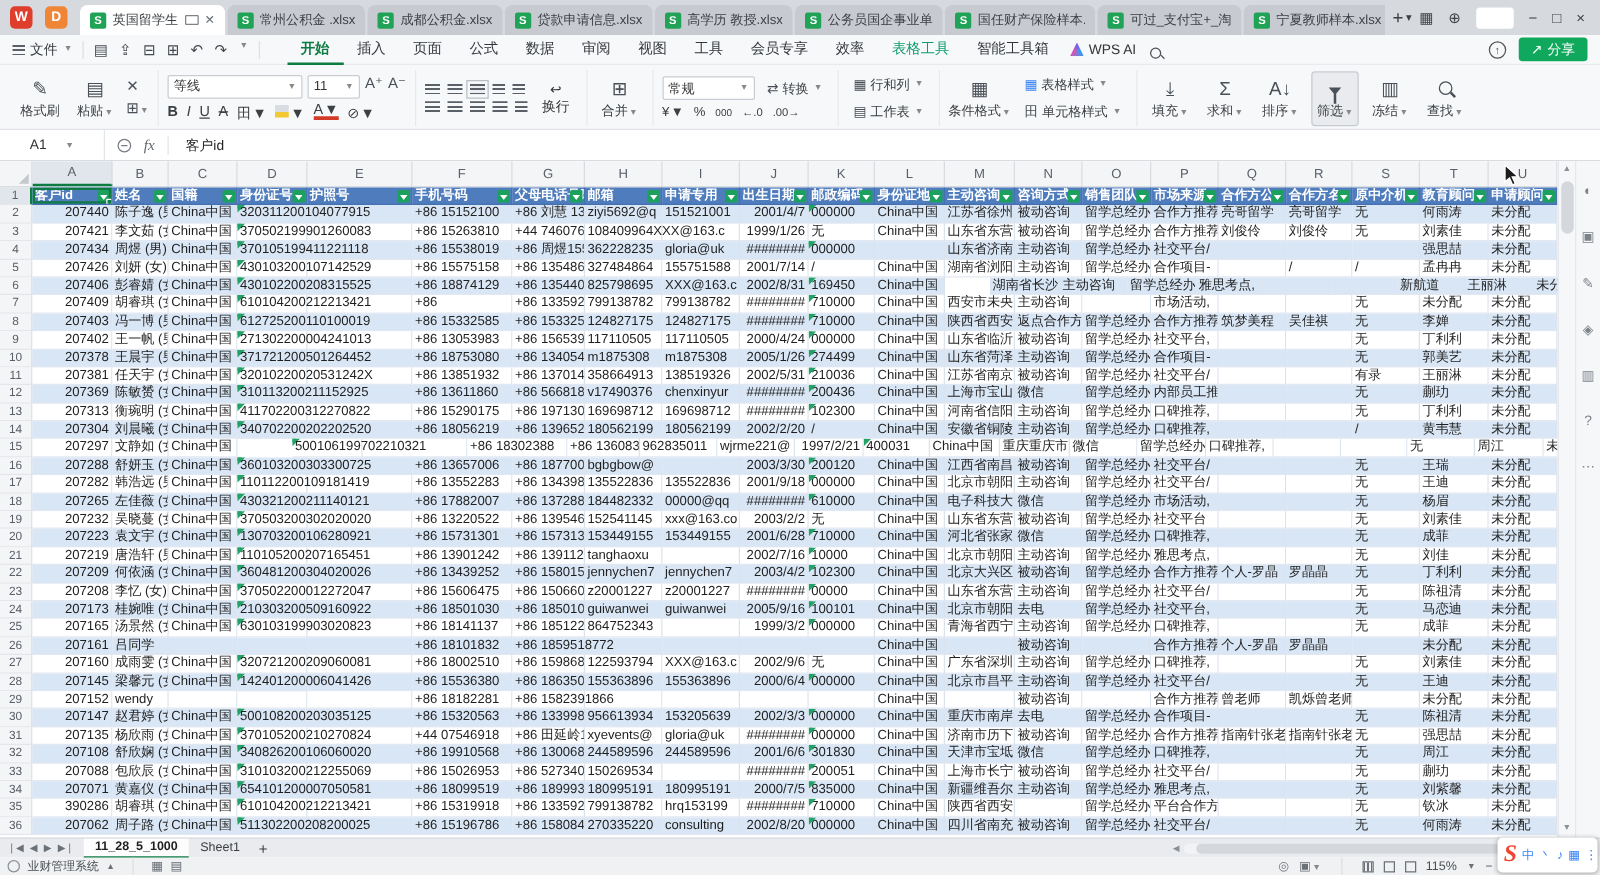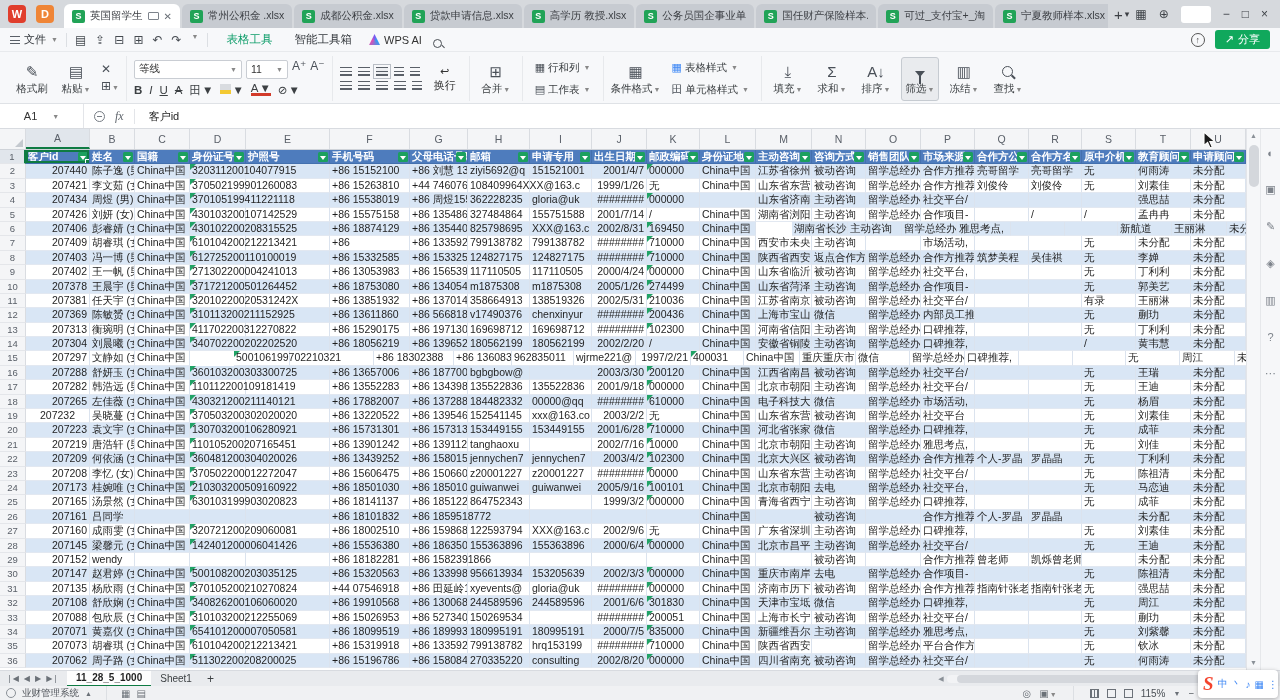--- a/index.html
+++ b/index.html
@@ -225,20 +225,32 @@
     <div class="qicons">
       <span>▤</span>
       <span>⇪</span>
       <span>⊟</span>
       <span>⊞</span>
       <span>↶</span>
       <span>↷</span>
       <span class="caret">▼</span>
     </div>
     <div class="vdiv"></div>
+    <div class="mitems" id="menuItems">
+        <div class="mitem active">开始</div>
+        <div class="mitem">插入</div>
+        <div class="mitem">页面</div>
+        <div class="mitem">公式</div>
+        <div class="mitem">数据</div>
+        <div class="mitem">审阅</div>
+        <div class="mitem">视图</div>
+        <div class="mitem">工具</div>
+        <div class="mitem">会员专享</div>
+        <div class="mitem">效率</div>
+      </div>
     <div class="mitem ctx1">表格工具</div>
     <div class="mitem">智能工具箱</div>
     <div class="aiwrap">
       <span class="ailogo"></span>
       <span>WPS AI</span>
     </div>
     <div class="mitem" style="padding-top:5px"><span class="mag"></span></div>
     <div class="mright">
       <span class="upl">↑</span>
       <span class="sharebtn">
@@ -308,20 +320,42 @@
       </div>
       <div class="wrapbtn">
         <span class="bicon">↩</span>
         <span class="blabel">换行</span>
       </div>
     </div>
     <div class="rgroup">
       <div class="bigbtn">
         <span class="bicon graylab">⊞</span>
         <span class="blabel graylab"><span>合并</span><span class="caret">▼</span></span>
+      </div>
+    </div>
+    <div class="rgroup">
+      <div class="fontrow">
+        <div class="numtop">
+          <div class="selbox" style="width:74px">
+            <span class="sval">常规</span>
+              <span class="caret" style="margin-left:auto">▼</span>
+          </div>
+          <div class="chip">
+            <span class="cicon">⇄</span>
+            <span class="clabel">转换</span>
+              <span class="caret">▼</span>
+          </div>
+        </div>
+        <div class="numbot">
+          <span>¥<span class="caret">▼</span></span>
+          <span>%</span>
+          <span style="font-size:8px">000</span>
+          <span style="font-size:9px">←.0</span>
+          <span style="font-size:9px">.00→</span>
+        </div>
       </div>
     </div>
     <div class="rgroup">
       <div class="stackcol">
         <div class="chip">
           <span class="cicon">▦</span>
           <span class="clabel">行和列</span>
             <span class="caret">▼</span>
         </div>
         <div class="chip">
@@ -844,21 +878,21 @@
         <div class="cell" style="width: 55px;"><span>留学总经办</span></div>
         <div class="cell" style="width: 54px;"><span>市场活动,</span></div>
         <div class="cell" style="width: 54px;"><span></span></div>
         <div class="cell" style="width: 53px;"><span></span></div>
         <div class="cell" style="width: 54px;"><span>无</span></div>
         <div class="cell" style="width: 55px;"><span>杨眉</span></div>
         <div class="cell" style="width: 55px;"><span>未分配</span></div>
       </div>
       <div class="row">
         <div class="rn">19</div>
-        <div class="cell num" style="width: 64px; text-align: center;"><span>207232</span></div>
+        <div class="cell num" style="width: 64px;"><span>207232</span></div>
         <div class="cell" style="width: 45px;"><span>吴晓蔓 (女</span></div>
         <div class="cell" style="width: 55px;"><span>China中国</span></div>
         <div class="cell tri spill" style="width: 56px;"><span>370503200302020020</span></div>
         <div class="cell" style="width: 84px;"><span></span></div>
         <div class="cell" style="width: 80px;"><span>+86 13220522</span></div>
         <div class="cell" style="width: 58px;"><span>+86 1395468251</span></div>
         <div class="cell" style="width: 62px;"><span>152541145</span></div>
         <div class="cell" style="width: 62px;"><span>xxx@163.co</span></div>
         <div class="cell num" style="width: 55px;"><span>2003/2/2</span></div>
         <div class="cell" style="width: 53px;"><span>无</span></div>
@@ -1228,21 +1262,21 @@
         <div class="cell" style="width: 55px;"><span>留学总经办</span></div>
         <div class="cell" style="width: 54px;"><span>雅思考点,</span></div>
         <div class="cell" style="width: 54px;"><span></span></div>
         <div class="cell" style="width: 53px;"><span></span></div>
         <div class="cell" style="width: 54px;"><span>无</span></div>
         <div class="cell" style="width: 55px;"><span>刘紫馨</span></div>
         <div class="cell" style="width: 55px;"><span>未分配</span></div>
       </div>
       <div class="row">
         <div class="rn">35</div>
-        <div class="cell num" style="width: 64px;"><span>207073</span></div>
+        <div class="cell num" style="width: 64px;"><span>390286</span></div>
         <div class="cell" style="width: 45px;"><span>胡睿琪 (女</span></div>
         <div class="cell" style="width: 55px;"><span>China中国</span></div>
         <div class="cell tri spill" style="width: 56px;"><span>610104200212213421</span></div>
         <div class="cell" style="width: 84px;"><span></span></div>
         <div class="cell" style="width: 80px;"><span>+86 15319918</span></div>
         <div class="cell" style="width: 58px;"><span>+86 1335925706</span></div>
         <div class="cell" style="width: 62px;"><span>799138782</span></div>
         <div class="cell" style="width: 62px;"><span>hrq153199</span></div>
         <div class="cell num" style="width: 55px;"><span>########</span></div>
         <div class="cell tri" style="width: 53px;"><span>710000</span></div>

